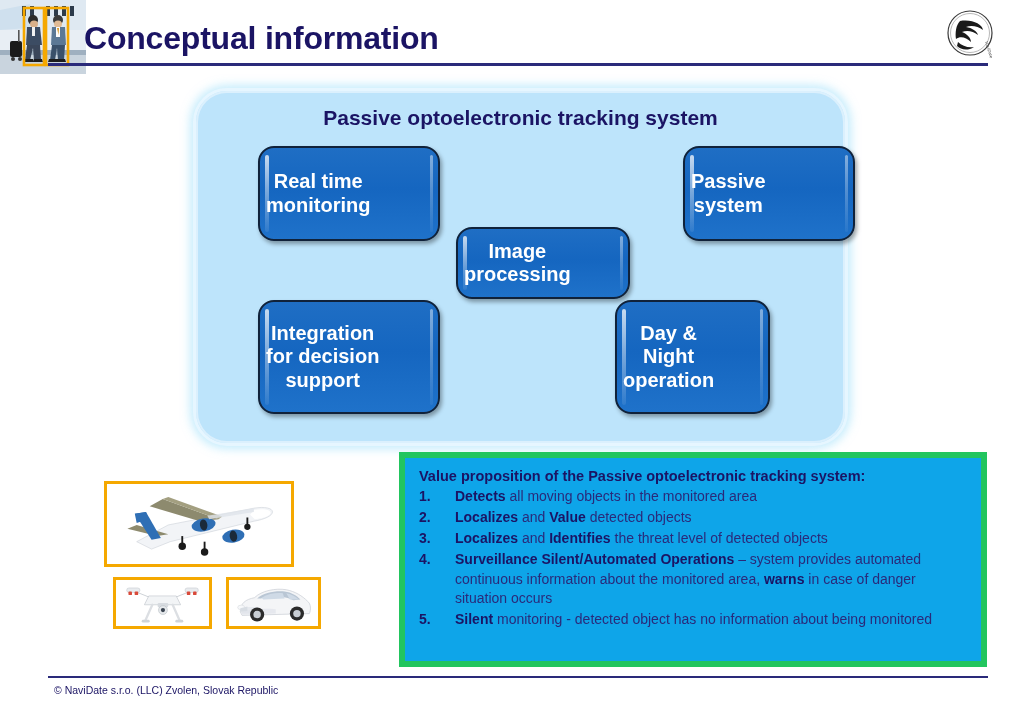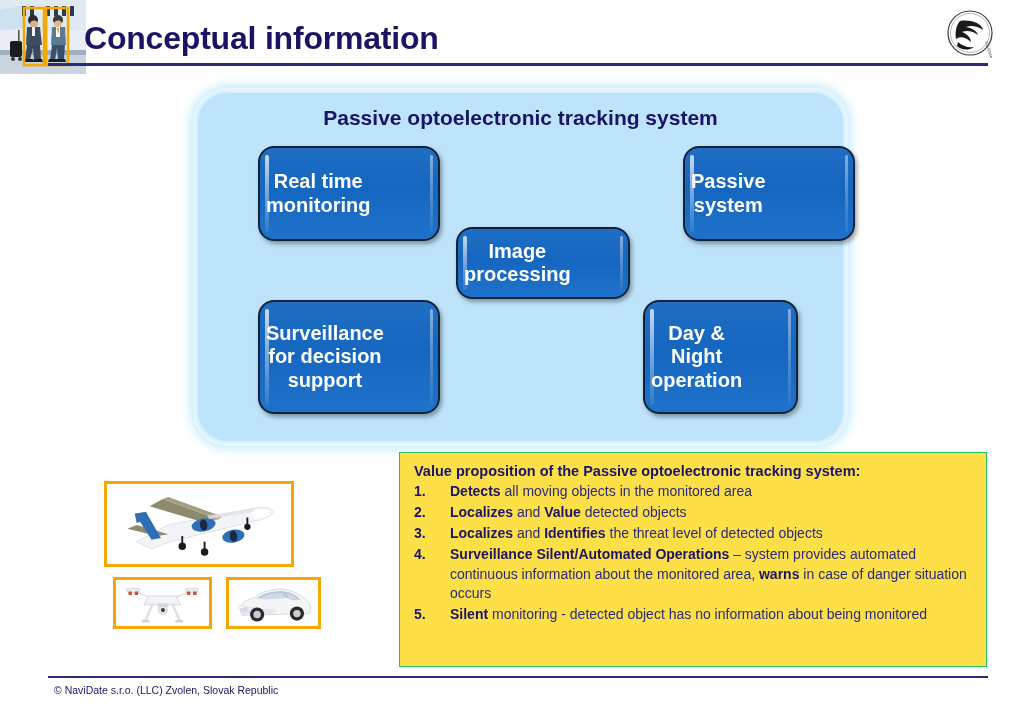--- a/index.html
+++ b/index.html
@@ -67,27 +67,27 @@
     right: 5px; top: 7px; bottom: 7px; width: 3px;
     border-radius: 3px;
     background: linear-gradient(to bottom, rgba(255,255,255,0.45), rgba(255,255,255,0.05));
   }
   .bbox span { position: relative; z-index: 2; padding: 0 6px; white-space: pre-line; }
 
   #box-realtime   { left: 258px; top: 146px; width: 182px; height: 95px; }
   #box-passive    { left: 643px; top: 146px; width: 172px; height: 95px; margin-left: 40px; }
   #box-image      { left: 456px; top: 227px; width: 174px; height: 72px; }
   #box-integration{ left: 258px; top: 300px; width: 182px; height: 114px; }
-  #box-daynight   { left: 643px; top: 300px; width: 155px; height: 114px; }
+  #box-daynight   { left: 615px; top: 300px; width: 155px; height: 114px; }
 
   
   .value-box {
     position: absolute; left: 399px; top: 452px; width: 588px; height: 215px;
-    border: 1px solid #22c55e;
-    background: #fde047;
+    border: 6px solid #22c55e;
+    background: #0ea5e9;
     padding: 10px 12px 8px 14px;
   }
   .value-title {
     font-size: 14.5px; font-weight: bold; color: #1b1464;
     margin-bottom: 3px;
   }
   .value-list { list-style: none; }
   .value-item {
     display: flex;
     font-size: 14px; color: #2a2a7a;
@@ -148,21 +148,21 @@
   </div>
   <div class="bbox" id="box-passive">
     <span>Passive
 system</span>
   </div>
   <div class="bbox" id="box-image">
     <span>Image
 processing</span>
   </div>
   <div class="bbox" id="box-integration">
-    <span>Surveillance
+    <span>Integration
 for decision
 support</span>
   </div>
   <div class="bbox" id="box-daynight">
     <span>Day &amp;
 Night
 operation</span>
   </div>
 
   <div class="det" id="det-plane">

